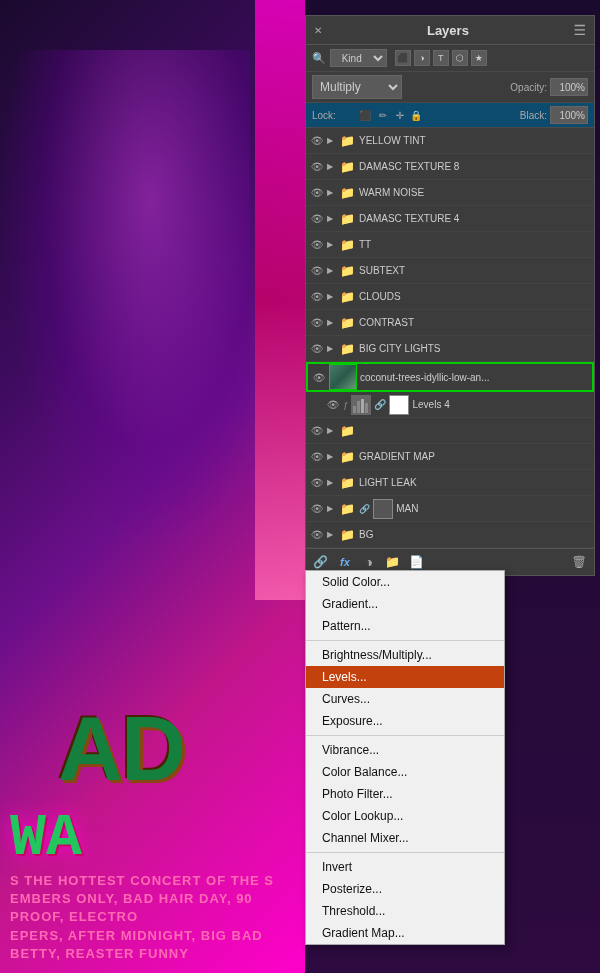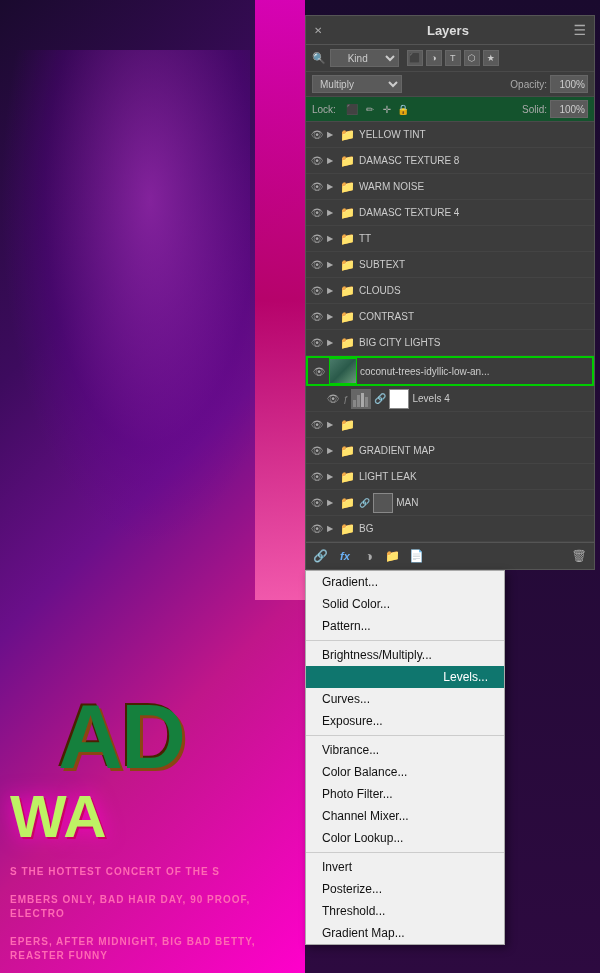--- a/index.html
+++ b/index.html
@@ -41,31 +41,32 @@
       font-weight: 900;
       color: #15803d;
       text-shadow: 3px 3px 0 #8b4513, -2px -2px 0 #4a2000;
       line-height: 0.9;
       letter-spacing: -2px;
       margin-left: 48px;
     }
     .poster-wa {
       font-size: 60px;
       font-weight: 900;
-      color: #bef264;
+      color: #22c55e;
       text-shadow: 2px 2px 0 #cc0066, 0 0 20px #ff00cc;
-      margin-top: 4px;
+      margin-top: 14px;
+      font-family: Liberation Mono, monospace;
     }
     .poster-subtitle {
-      font-size: 10px;
+      font-size: 13px;
       font-weight: 700;
       color: #ff69b4;
       text-transform: uppercase;
       letter-spacing: 1px;
-      margin-top: 14px;
+      margin-top: 0;
       line-height: 1.4;
     }
 
     
     .silhouette {
       position: absolute;
       left: 0; top: 50px;
       width: 250px;
       height: 500px;
       background: radial-gradient(ellipse at 60% 30%, rgba(180, 50, 200, 0.6) 0%, rgba(100, 0, 150, 0.3) 50%, transparent 70%);
@@ -117,21 +118,21 @@
       display: flex;
       align-items: center;
       gap: 4px;
       border-bottom: 1px solid #4a4a4a;
     }
     .kind-select {
       background: #5a5a5a;
       border: 1px solid #666;
       color: #ccc;
       font-size: 10px;
-      padding: 1px 13px;
+      padding: 1px 7px;
       height: 18px;
     }
     .kind-icons {
       display: flex;
       gap: 3px;
       margin-left: 4px;
     }
     .kind-icon-btn {
       width: 16px;
       height: 16px;
@@ -151,23 +152,23 @@
       padding: 3px 6px;
       display: flex;
       align-items: center;
       gap: 6px;
       border-bottom: 1px solid #4a4a4a;
     }
     .blend-select {
       background: #5a5a5a;
       border: 1px solid #666;
       color: #ccc;
-      font-size: 10px;
+      font-size: 12px;
       padding: 1px 3px;
-      height: 18px;
+      height: 24px;
       width: 90px;
     }
     .opacity-control {
       display: flex;
       align-items: center;
       gap: 3px;
       margin-left: auto;
     }
     .opacity-label {
       color: #aaa;
@@ -179,25 +180,25 @@
       color: #ccc;
       font-size: 10px;
       width: 38px;
       height: 18px;
       text-align: right;
       padding-right: 2px;
     }
 
     
     .lock-bar {
-      background: #14532d;
+      background: #0c4a6e;
       padding: 3px 6px;
       display: flex;
       align-items: center;
-      gap: 10px;
+      gap: 23px;
       border-bottom: 1px solid #4a4a4a;
     }
     .lock-label {
       color: #aaa;
       font-size: 10px;
     }
     .lock-icons {
       display: flex;
       gap: 3px;
     }
@@ -366,23 +367,22 @@
       z-index: 100;
     }
     .menu-item {
       padding: 4px 16px;
       font-size: 12px;
       color: #111;
       cursor: pointer;
       white-space: nowrap;
     }
     .menu-item.selected-item {
-      background: #0f766e;
+      background: #c2410c;
       color: white;
-      text-align: right;
     }
     .menu-separator {
       height: 1px;
       background: #ccc;
       margin: 3px 0;
     }
 
     
     .fx-active {
       color: #6ab0f5;
@@ -443,21 +443,21 @@
 
   <div class="lock-bar">
     <span class="lock-label">Lock:</span>
     <div class="lock-icons">
       <div class="lock-icon">⬛</div>
       <div class="lock-icon">✏</div>
       <div class="lock-icon">✛</div>
       <div class="lock-icon">🔒</div>
     </div>
     <div class="fill-control">
-      <span class="fill-label">Solid:</span>
+      <span class="fill-label">Black:</span>
       <input class="fill-input" value="100%" readonly="" style="">
     </div>
   </div>
 
   <div class="layers-list">
 
     <div class="layer-row">
       <div class="eye-icon">👁</div>
       <div class="arrow-icon">▶</div>
       <div class="layer-icon folder-icon">📁</div>
@@ -585,33 +585,33 @@
     <div class="bottom-icon fx-active" style="font-style:italic;font-size:11px;font-weight:bold;">fx</div>
     <div class="bottom-icon" style="font-size:14px;">◑</div>
     <div class="bottom-icon">📁</div>
     <div class="bottom-icon">📄</div>
     <div class="bottom-icon" style="margin-left:auto;">🗑</div>
   </div>
 
 </div>
 
 <div class="dropdown-menu">
+  <div class="menu-item">Solid Color...</div>
   <div class="menu-item">Gradient...</div>
-  <div class="menu-item">Solid Color...</div>
   <div class="menu-item">Pattern...</div>
   <div class="menu-separator"></div>
   <div class="menu-item">Brightness/Multiply...</div>
   <div class="menu-item selected-item">Levels...</div>
   <div class="menu-item">Curves...</div>
   <div class="menu-item">Exposure...</div>
   <div class="menu-separator"></div>
   <div class="menu-item">Vibrance...</div>
   <div class="menu-item">Color Balance...</div>
   <div class="menu-item">Photo Filter...</div>
+  <div class="menu-item">Color Lookup...</div>
   <div class="menu-item">Channel Mixer...</div>
-  <div class="menu-item">Color Lookup...</div>
   <div class="menu-separator"></div>
   <div class="menu-item">Invert</div>
   <div class="menu-item">Posterize...</div>
   <div class="menu-item">Threshold...</div>
   <div class="menu-item">Gradient Map...</div>
 
 </div>
 
 </body></html>

